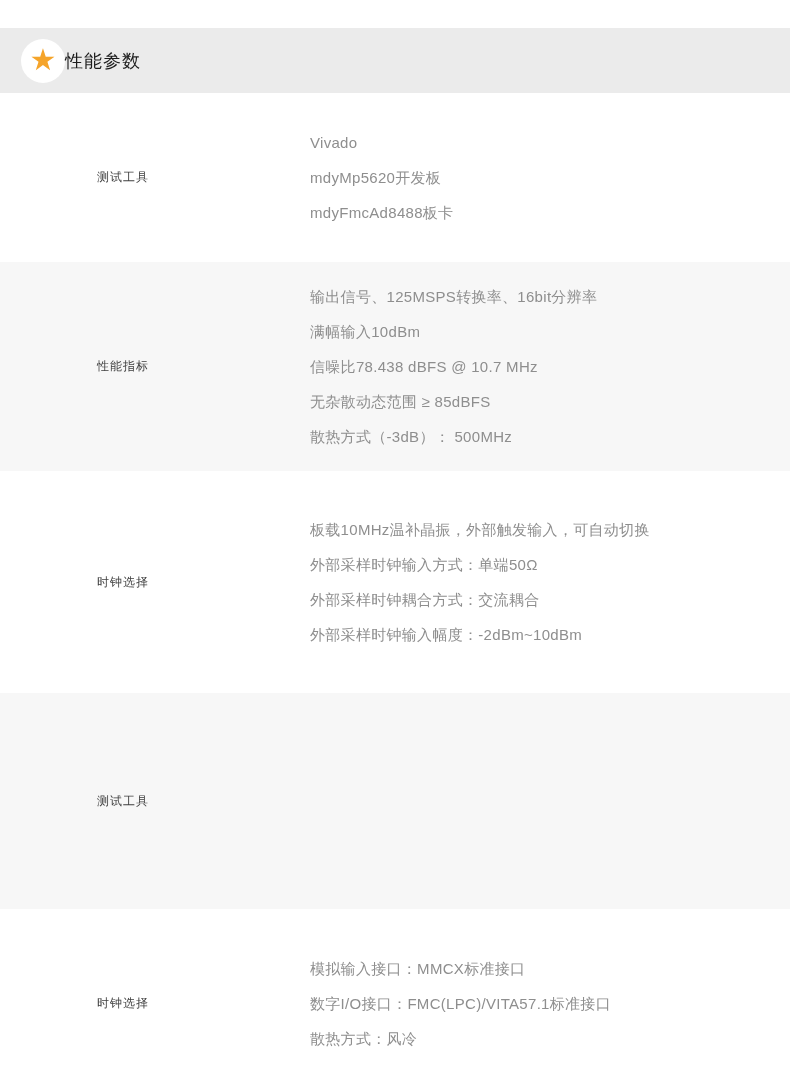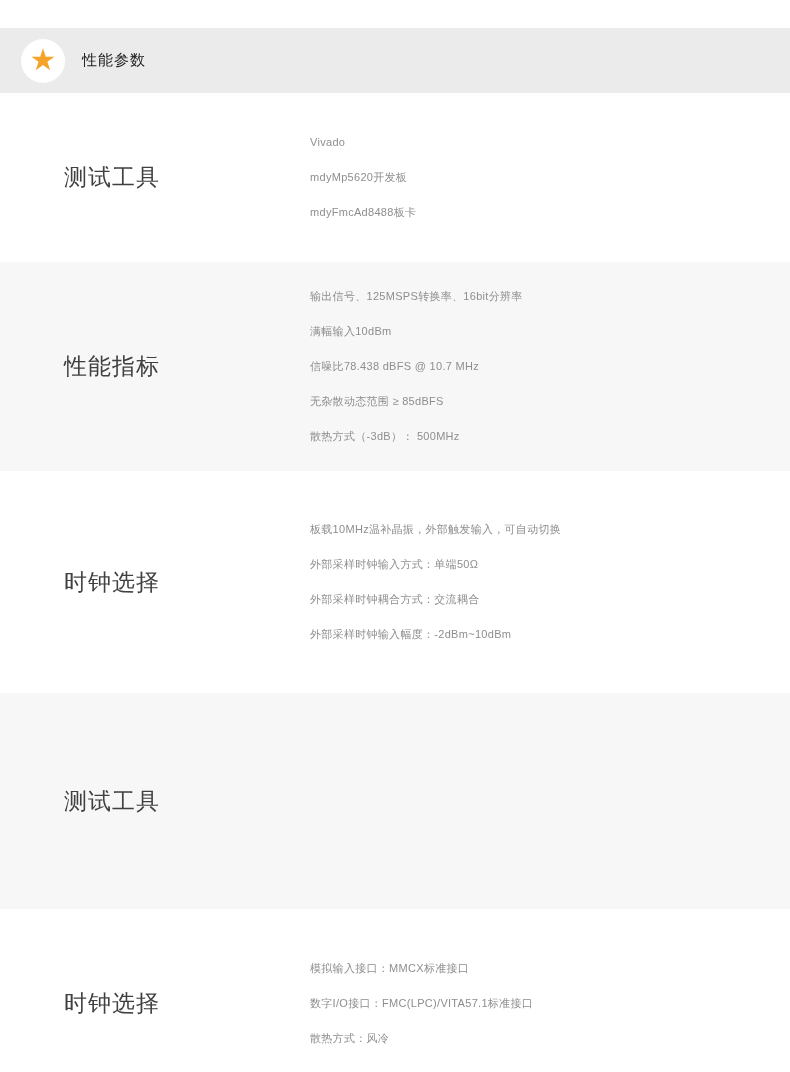--- a/index.html
+++ b/index.html
@@ -34,49 +34,48 @@
     display:flex;align-items:center;justify-content:center;
     flex:0 0 auto;
   }
   .star{
     color:var(--star);
     font-size:30px;
     line-height:1;
     transform:translateY(-1px);
   }
   .title{
-    margin-left:17px;
-    font-size:15px;
+    font-size:18px;
     font-weight:500;
     color:var(--title);
     letter-spacing:1px;
   }
   .row{
     display:flex;
     align-items:center;
     width:790px;
   }
   .row.alt{background:var(--alt);}
   .row .label{
     width:310px;
-    padding-left:64px;
+    padding-left:97px;
     flex:0 0 310px;
-    font-size:23px;
+    font-size:12px;
     font-weight:500;
     color:var(--label);
     letter-spacing:1px;
   }
   .row .lines{
     flex:1 1 auto;
     display:flex;
     flex-direction:column;
     justify-content:center;
   }
   .row .line{
-    font-size:11px;
+    font-size:15px;
     line-height:35px;
     color:var(--content);
     letter-spacing:0.3px;
     white-space:nowrap;
   }
   .h-s1{height:169px;}
   .h-s2{height:209px;}
   .h-s3{height:222px;}
   .h-s4{height:216px;}
   .h-s5{height:188px;}

